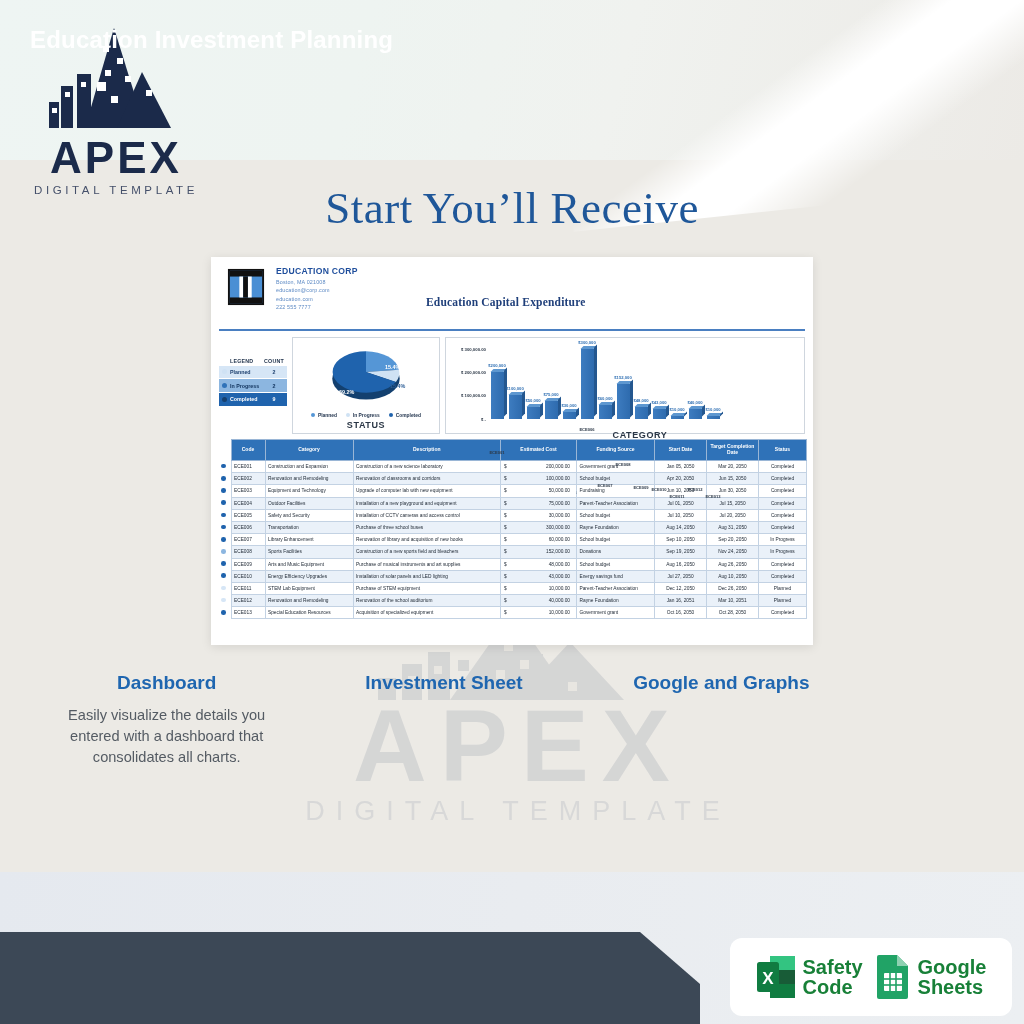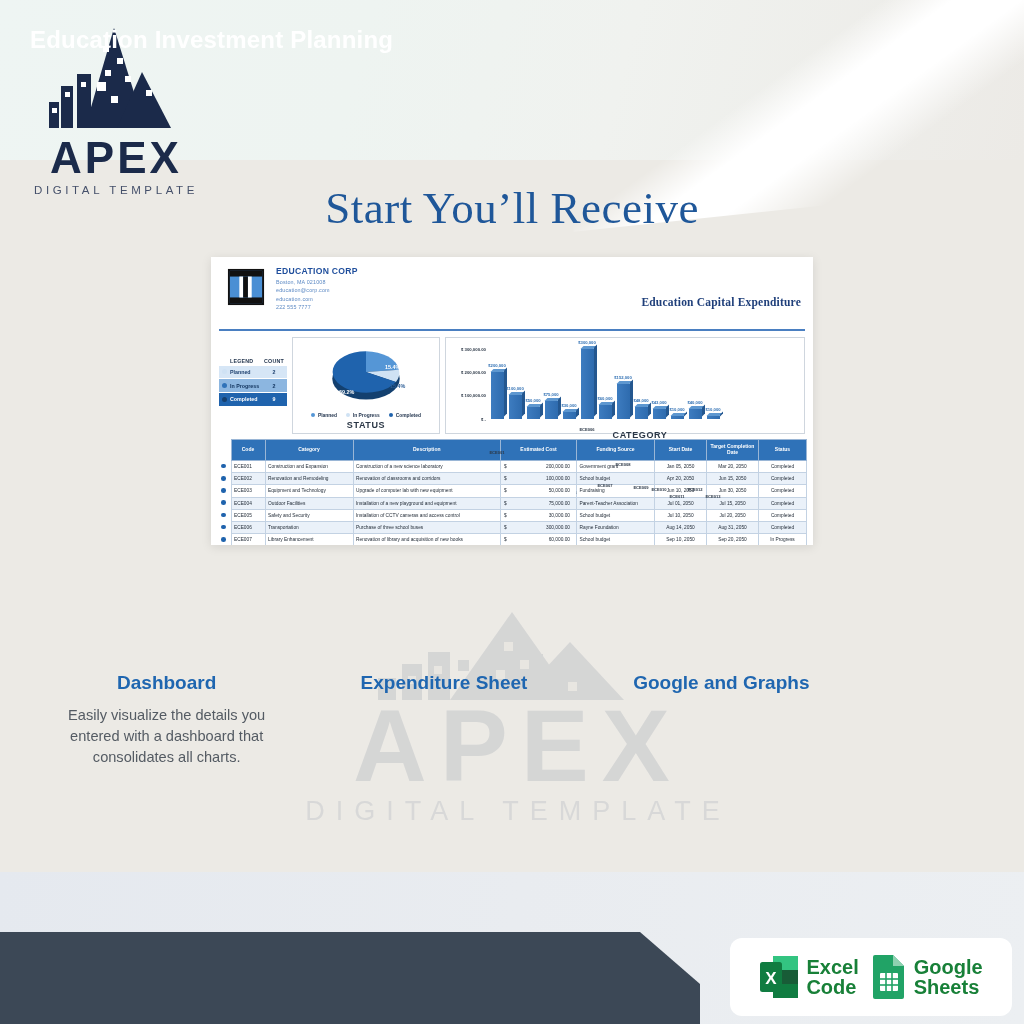--- a/index.html
+++ b/index.html
@@ -58,36 +58,36 @@
 
   
   #page-title {
     position: absolute; left: 0; top: 182px; width: 1024px; text-align: center;
     font-family: "Liberation Serif", serif;
     font-size: 45px; color: #1f5799; letter-spacing: .5px;
   }
 
   
   #sheet {
-    position: absolute; left: 211px; top: 257px; width: 602px; height: 288px;
+    position: absolute; left: 211px; top: 257px; width: 602px; height: 388px;
     background: #ffffff;
     box-shadow: 0 2px 10px rgba(0,0,0,.10);
     overflow: hidden;
   }
 
   
   #sheet-head { display: flex; align-items: flex-start; padding: 9px 12px 0 16px; height: 72px; }
   #brand-logo { width: 38px; height: 38px; flex: 0 0 38px; margin-top: 2px; }
   #brand-text { margin-left: 11px; width: 150px; }
   #brand-name {
     font-size: 8.6px; font-weight: 700; color: #1f4e9c; letter-spacing: .3px;
   }
   .brand-line { font-size: 5.4px; color: #5d8ac4; margin-top: 2.6px; letter-spacing: .15px; }
   #sheet-title {
-    flex: 1; text-align: right; font-family: "Liberation Serif", serif;
+    flex: 1; text-align: left; font-family: "Liberation Serif", serif;
     font-size: 11.5px; font-weight: 700; color: #1f3f7a; margin-top: 30px; letter-spacing: .2px;
   }
   #head-rule { height: 1.5px; background: #4a7fc1; margin: 0 8px; }
 
   
   #dash { display: flex; gap: 5px; padding: 6px 8px 5px 8px; height: 108px; }
   #legend-box { width: 68px; flex: 0 0 68px; padding-top: 19px; }
   .legend-head {
     display: flex; font-size: 5.3px; font-weight: 700; color: #24364f;
     padding: 2px 3px; letter-spacing: .2px;
@@ -649,42 +649,42 @@
     </table>
   </div>
 </div>
 
 <div id="cols">
   <div class="col">
     <div class="col-title">Dashboard</div>
     <div class="col-desc">Easily visualize the details you entered with a dashboard that consolidates all charts.</div>
   </div>
   <div class="col">
-    <div class="col-title">Expenditure Sheet</div>
+    <div class="col-title">Investment Sheet</div>
   </div>
   <div class="col">
     <div class="col-title">Google and Graphs</div>
   </div>
 </div>
 
 <div id="banner"></div>
 <div id="banner-text">Education Investment Planning</div>
 
 <div id="badges">
   <div class="badge">
     <svg width="40" height="46" viewBox="0 0 40 46">
       <rect x="14" y="2" width="25" height="42" rx="2" fill="#21a366"></rect>
       <rect x="14" y="2" width="25" height="14" fill="#33c481"></rect>
       <rect x="14" y="30" width="25" height="14" fill="#107c41"></rect>
       <rect x="14" y="16" width="25" height="14" fill="#185c37"></rect>
       <rect x="1" y="8" width="22" height="30" rx="2.5" fill="#107c41"></rect>
       <text x="12" y="30" font-family="'Liberation Sans',sans-serif" font-size="17" font-weight="700" fill="#fff" text-anchor="middle">X</text>
     </svg>
     <div class="badge-label">
-      <div>Excel</div>
+      <div>Safety</div>
       <div>Code</div>
     </div>
   </div>
   <div class="badge">
     <svg width="36" height="46" viewBox="0 0 36 46">
       <path d="M4 1 h18 l11 11 v31 a2 2 0 0 1 -2 2 H4 a2 2 0 0 1 -2 -2 V3 a2 2 0 0 1 2 -2 z" fill="#21a366"></path>
       <path d="M22 1 l11 11 h-11 z" fill="#8ed1b1"></path>
       <rect x="9" y="19" width="18" height="18" rx="1" fill="#fff"></rect>
       <g stroke="#21a366" stroke-width="1.6">
         <line x1="9" y1="25" x2="27" y2="25"></line>

